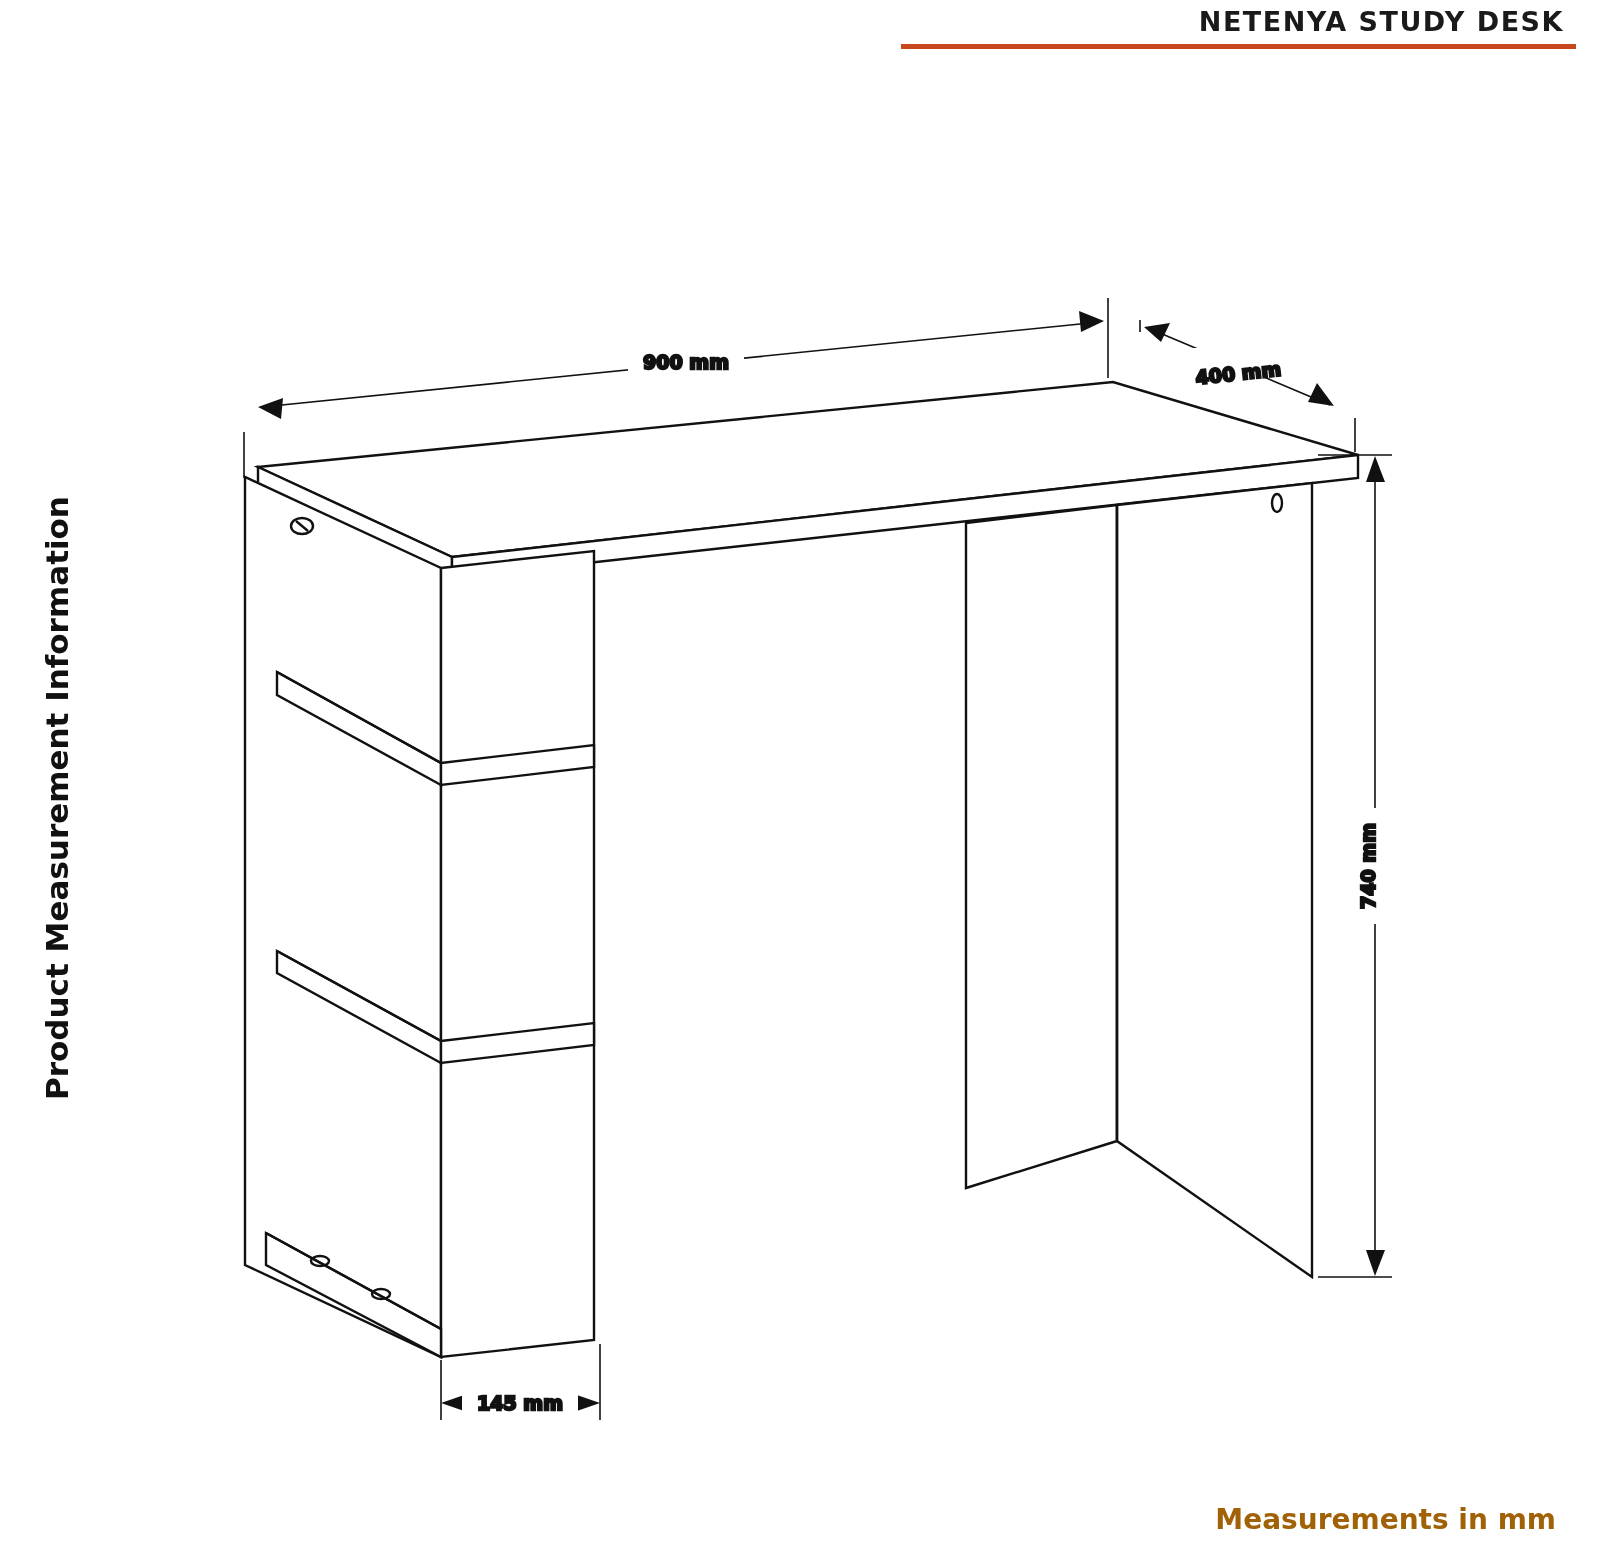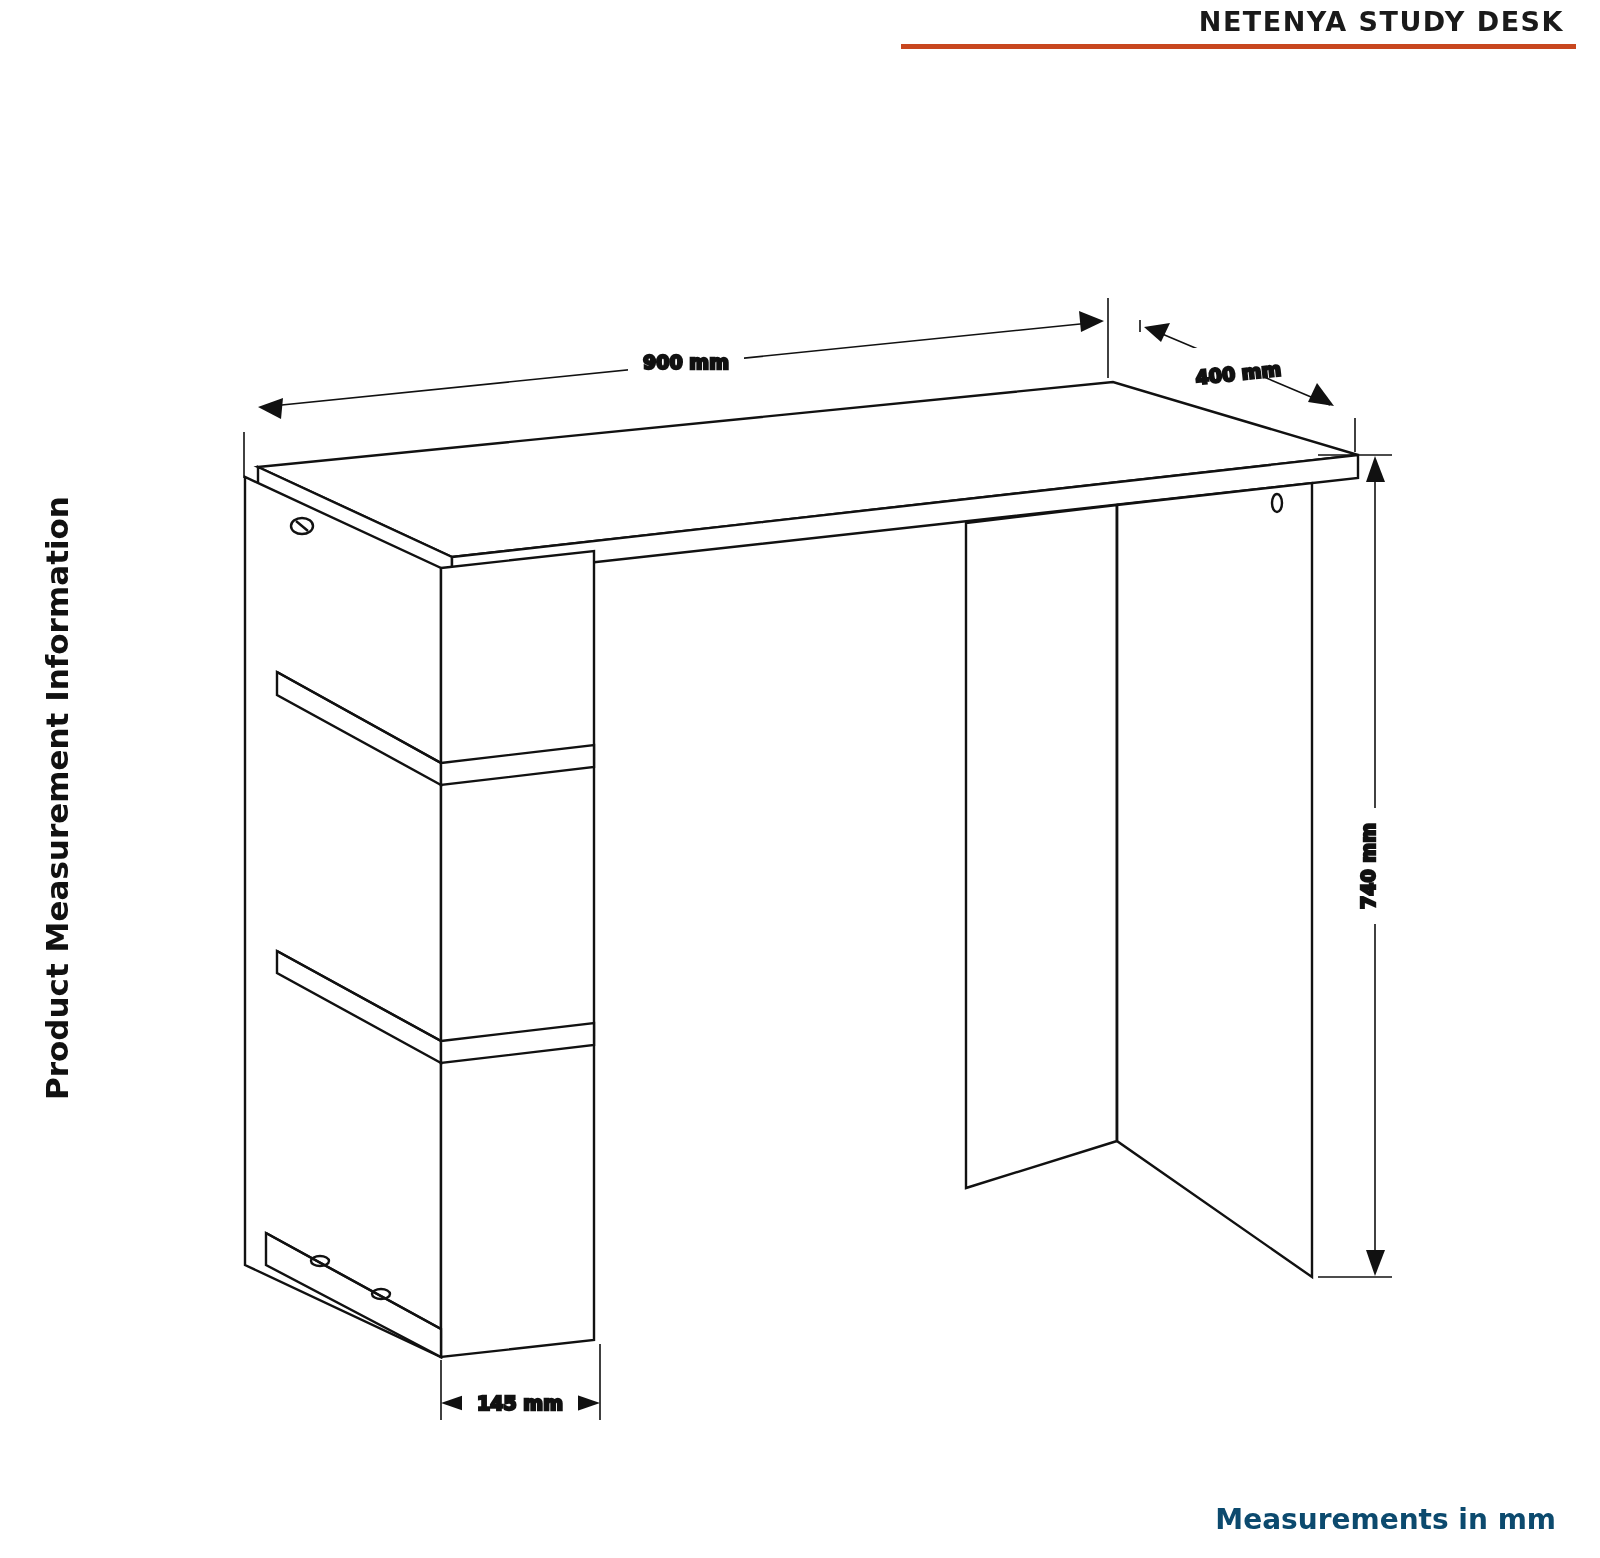--- a/index.html
+++ b/index.html
@@ -54,21 +54,21 @@
   }
 
   
   #footer-note {
     position: absolute;
     bottom: 22px;
     right: 44px;
     font-family: "DejaVu Sans", sans-serif;
     font-weight: bold;
     font-size: 28px;
-    color: #0c4a6e;
+    color: #a16207;
     white-space: nowrap;
   }
 
   
   #drawing {
     position: absolute;
     left: 0;
     top: 0;
     width: 1600px;
     height: 1558px;

